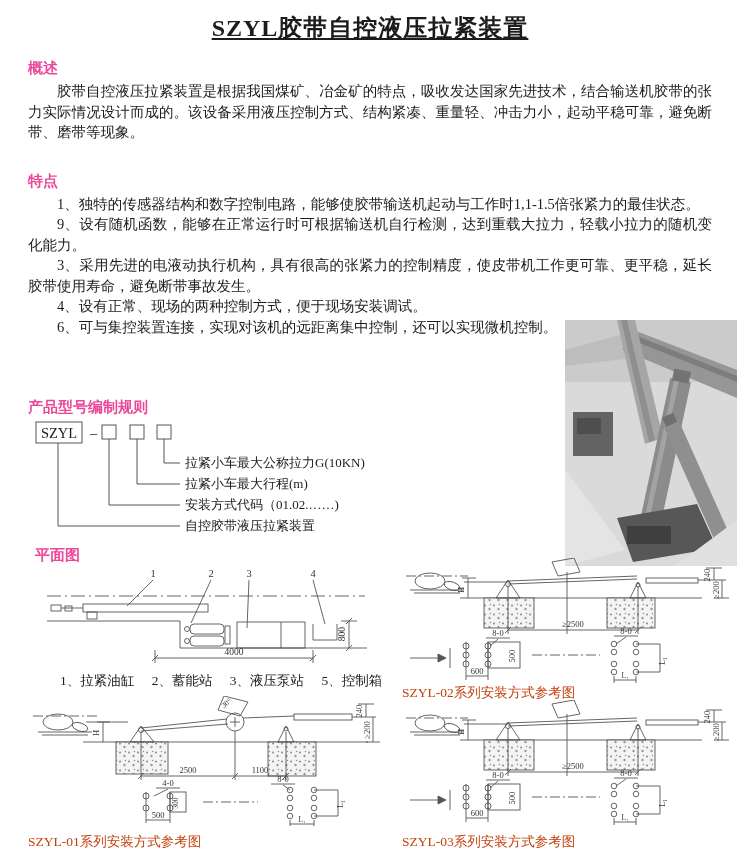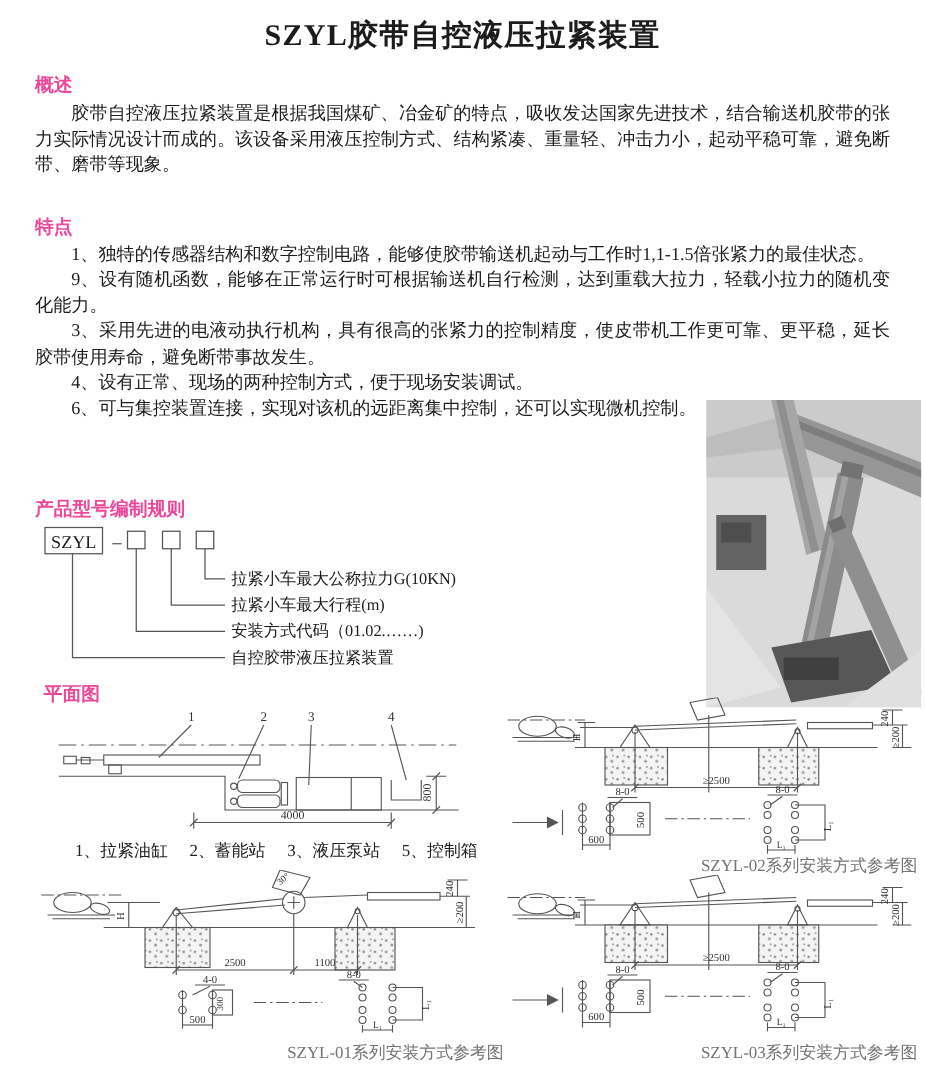--- a/index.html
+++ b/index.html
@@ -1,27 +1,27 @@
 <!DOCTYPE html>
 <html><head>
 <meta charset="utf-8">
 <style>
   html,body{margin:0;padding:0;background:#e8e8e8;}
   .page{position:relative;width:740px;height:860px;margin:0 auto;background:#ffffff;
         font-family:"Liberation Serif",serif;color:#1c1c1c;overflow:hidden;}
   .title{margin:0;padding-top:12px;text-align:center;font-size:24px;font-weight:bold;
-         letter-spacing:1px;font-family:"Liberation Serif",serif;}
+         letter-spacing:1px;font-family:"Liberation Serif",serif;text-decoration:underline;}
   .content{padding:0 28px;}
   .sec-h{font-family:"Liberation Sans",sans-serif;font-weight:bold;font-size:15px;
          margin:0 0 3px 0;color:#ec4899;}
   .para{font-size:14.5px;line-height:20.5px;margin:0;text-align:justify;text-indent:2em;}
   .ov{margin-top:15px;}
   .ft{margin-top:29px;}
   .abs{position:absolute;}
-  .caption{position:absolute;text-align:right;font-size:13.5px;color:#737373;}
+  .caption{position:absolute;text-align:left;font-size:13.5px;color:#c2410c;}
   .legend{position:absolute;font-size:13.5px;color:#222;white-space:nowrap;}
   .legend span{margin-right:14px;}
   svg{display:block;}
 </style>
 </head>
 <body>
 
 <div class="page">
 
   <h1 class="title">SZYL胶带自控液压拉紧装置</h1>

